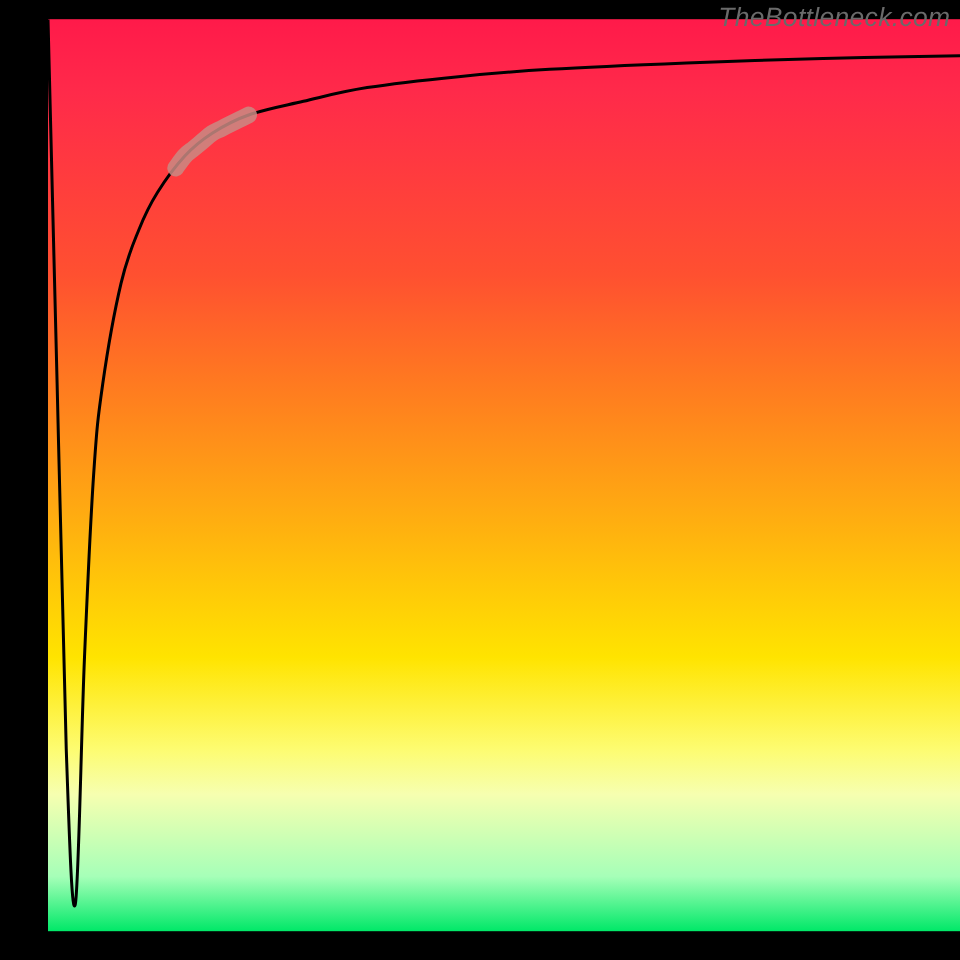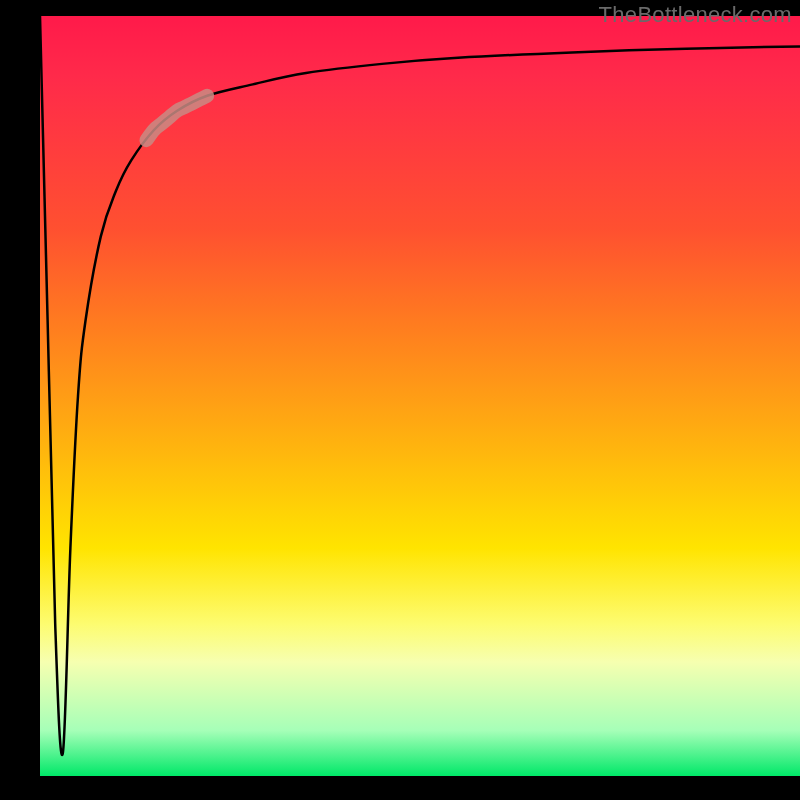--- a/index.html
+++ b/index.html
@@ -8,20 +8,21 @@
     width: 800px;
     height: 800px;
     background: #000;
     font-family: Arial, Helvetica, sans-serif;
     overflow: hidden;
   }
   .container {
     position: relative;
     width: 800px;
     height: 800px;
+    font-style: italic;
   }
   .plot-area {
     position: absolute;
     left: 40px;
     top: 16px;
     width: 760px;
     height: 760px;
     background: linear-gradient(
       to bottom,
       #ff1a4a 0%,

